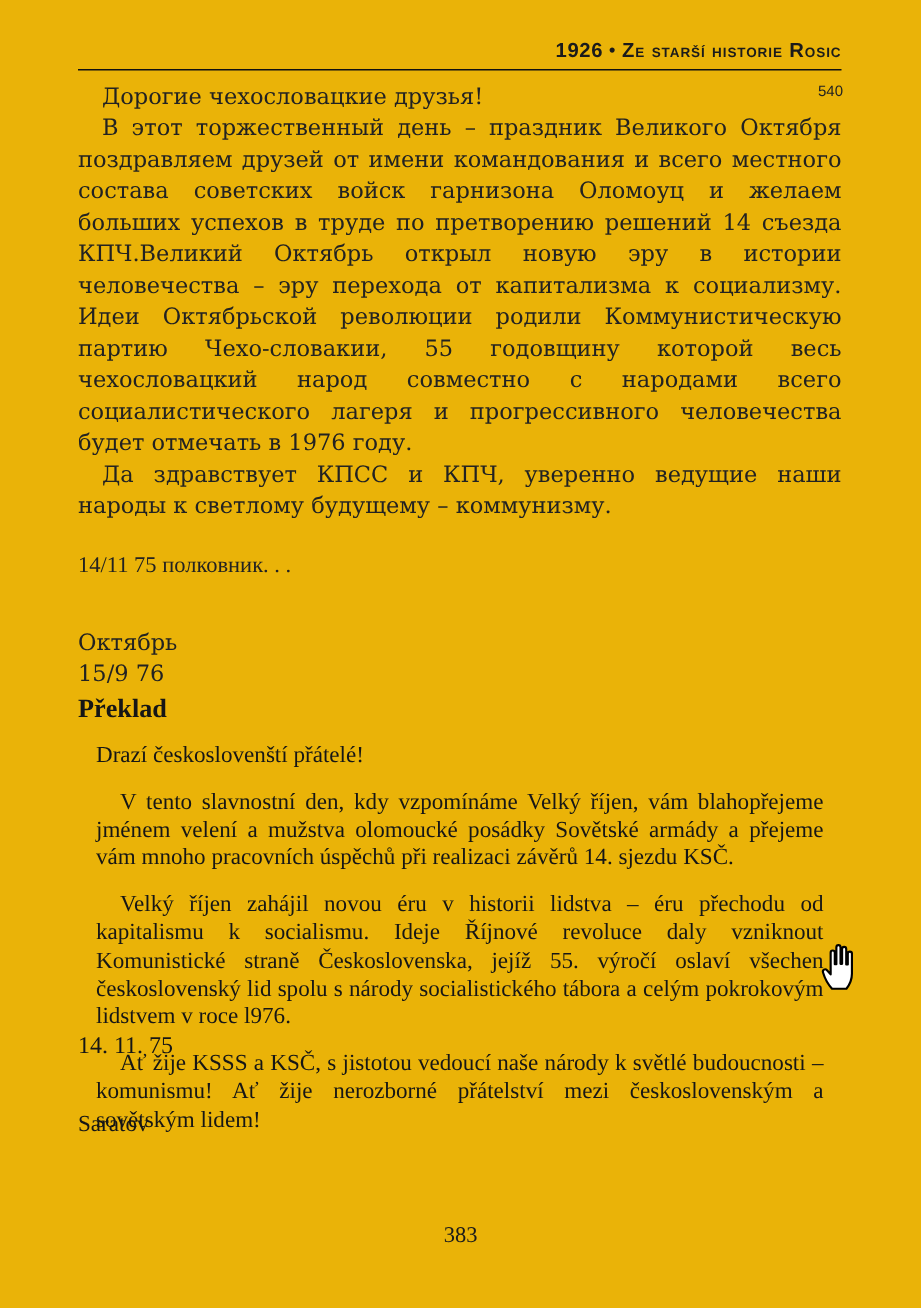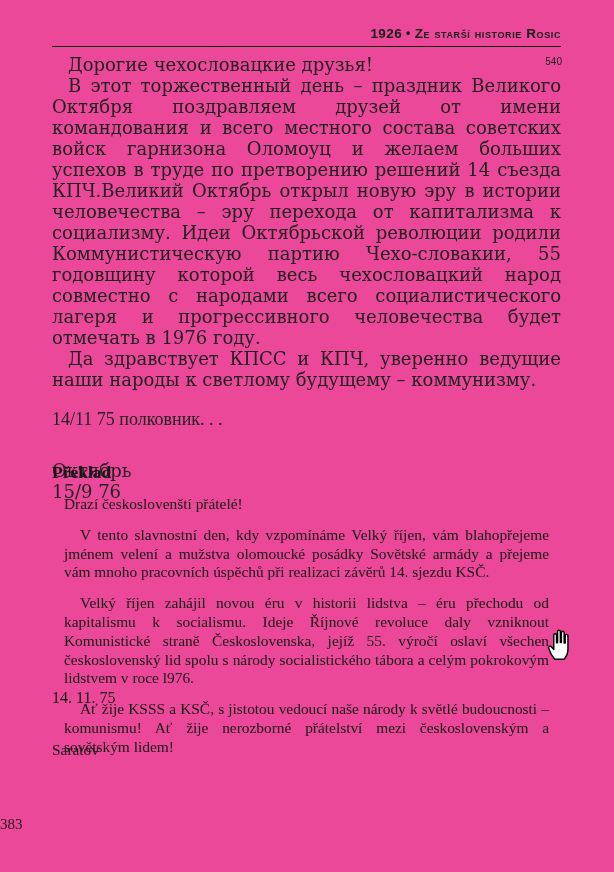--- a/index.html
+++ b/index.html
@@ -1,20 +1,20 @@
 <!DOCTYPE html>
 <html><head>
 <meta charset="utf-8">
 <style>
   html,body { margin:0; padding:0; background:#e8e8e8; }
   .page {
     position:relative;
     width:614px; height:872px;
     margin:0 auto;
-    background:#ec4899;
+    background:#eab308;
     color:#1b1b1b;
     overflow:hidden;
   }
   .content {
     position:absolute;
     left:52px; top:26px;
     width:509px;
   }
 
   
@@ -36,21 +36,21 @@
     top:56px; right:52px;
     font-family:"Liberation Sans", sans-serif;
     font-size:10px;
     color:#222;
   }
 
   
   .ru {
     margin-top:7px;
     font-family:"DejaVu Serif", serif;
-    font-size:18px;
+    font-size:15px;
     line-height:21px;
     color:#222;
   }
   .ru p { margin:0; }
   .ind { text-indent:16px; }
   .just { text-align:justify; }
   .ru .dateline { margin-top:19px;font-family:Liberation Serif, serif; }
   .ru .placeblock { margin-top:30px; }
 
   
@@ -87,20 +87,21 @@
     font-family:Liberation Serif, serif;
     font-size:15.4px;
     line-height:20px;
     color:#161616;
   }
   .placeblock2 p { margin:0; }
 
   .folio {
     position:absolute;
     left:0; top:816px; width:614px;
+    text-align:center;
     font-family:"Liberation Serif", serif;
     font-size:15px;
     color:#1b1b1b;
   }
 
   .hand {
     position:absolute;
     left:545px; top:625px;
     width:30px; height:36px;
   }

